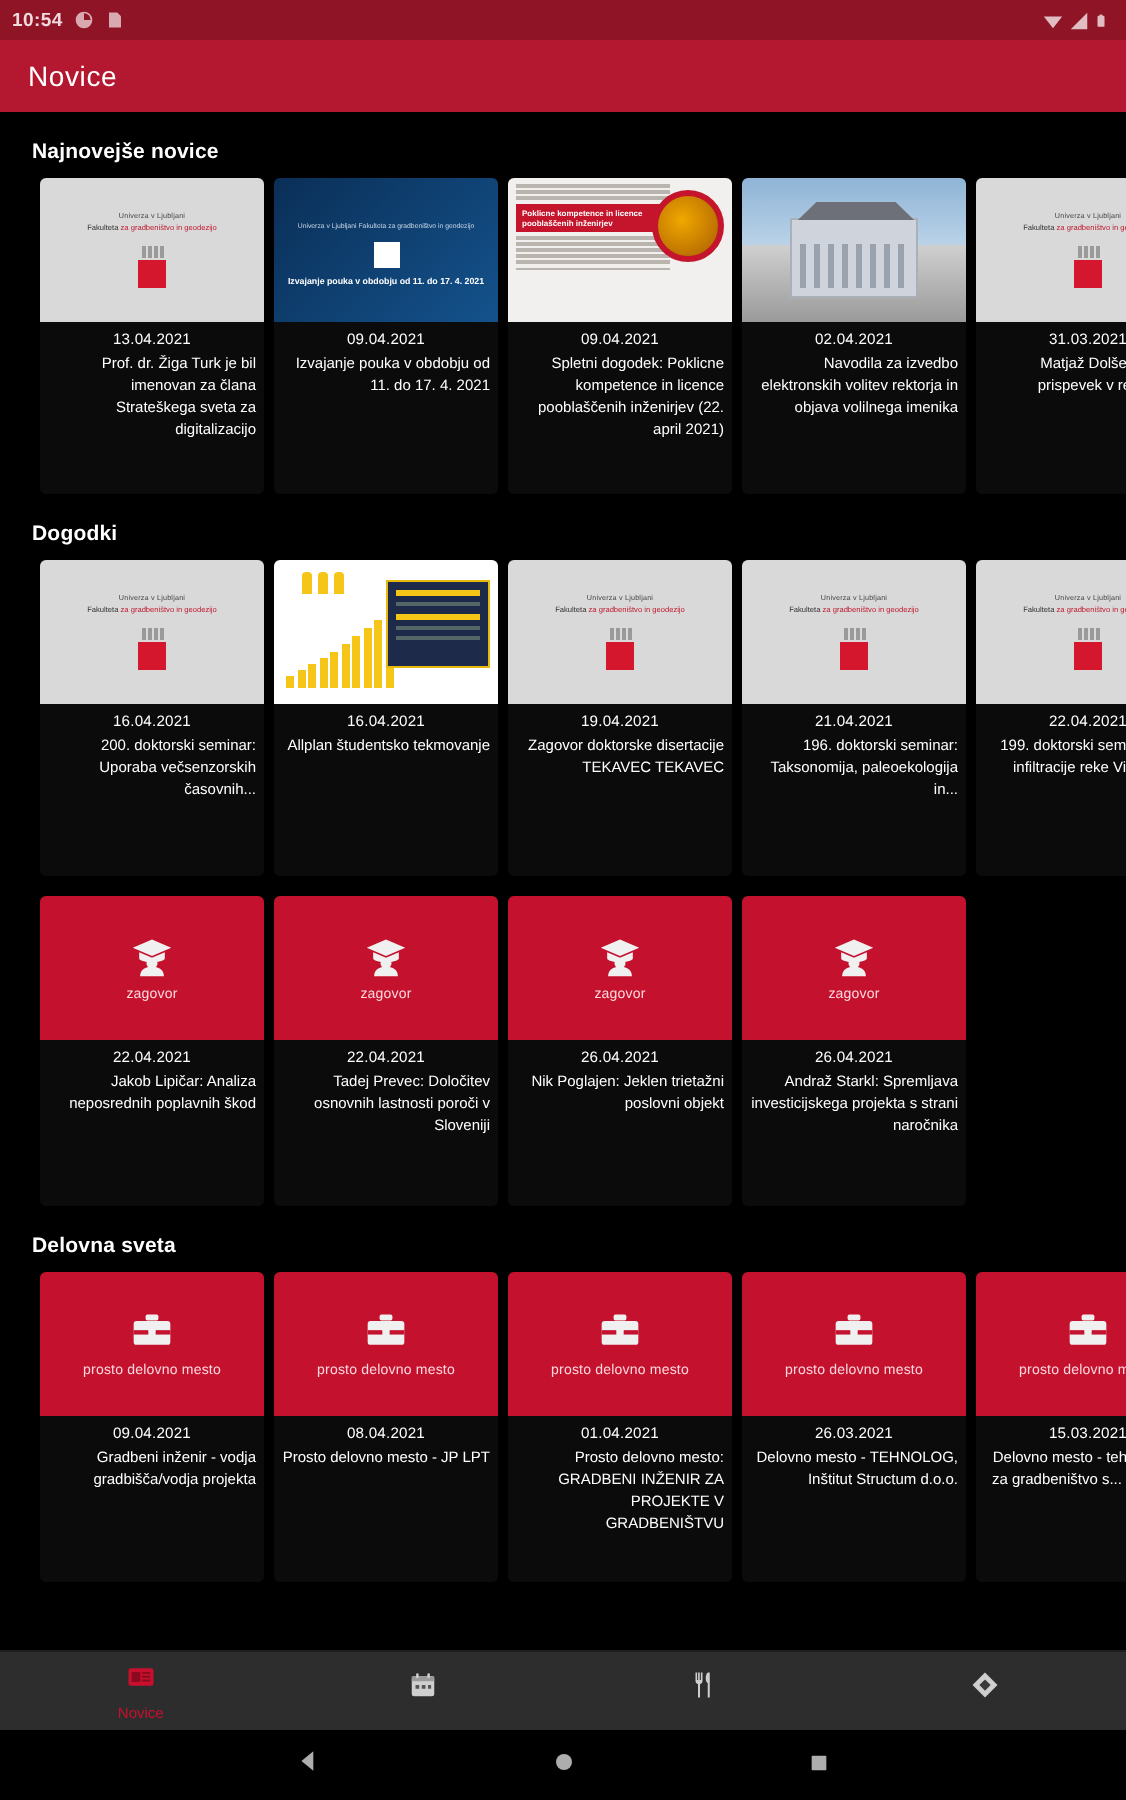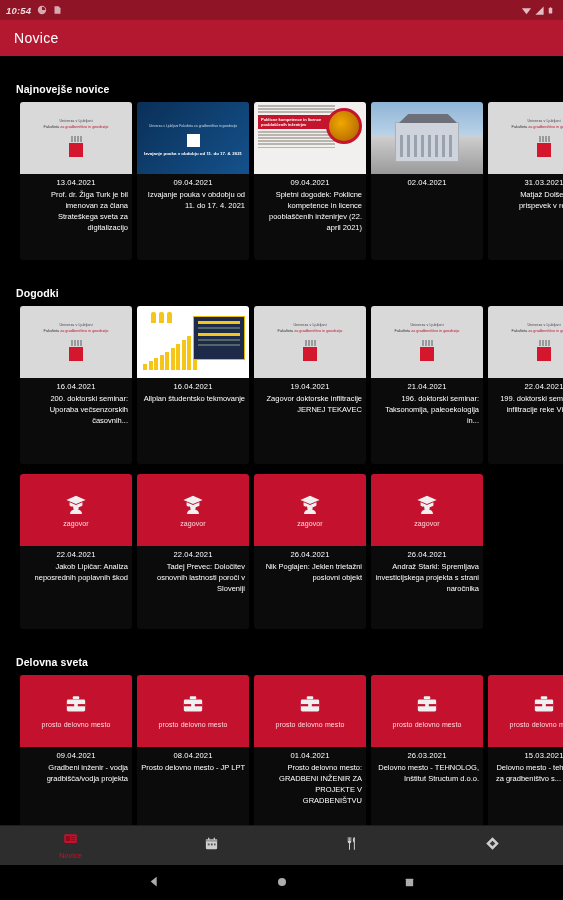--- a/index.html
+++ b/index.html
@@ -6,39 +6,39 @@
   html,body{
     width:563px; height:900px; overflow:hidden;
     background:#000; color:#fff;
     font-family:"Liberation Sans", sans-serif;
   }
   
   .statusbar{
     height:20px; background:#8f1426; display:flex; align-items:center;
     padding:0 6px; font-size:9px; color:#e9c8ce; letter-spacing:.2px;
   }
-  .sb-left{display:flex;align-items:center;gap:6px;font-style:italic;}
+  .sb-left{display:flex;align-items:center;gap:6px;}
   .sb-right{margin-left:auto;display:flex;align-items:center;gap:3px;}
   .sb-time{font-size:9.5px;color:#f0dade;font-weight:bold;}
   .sb-ico{width:10px;height:10px;display:inline-block;opacity:.85;}
   
   .appbar{
     height:36px; background:#b31830; display:flex; align-items:center;
     padding:0 14px;
   }
   .appbar-title{font-size:14px;color:#fff;font-weight:normal;letter-spacing:.3px;}
   
   .content{
     height:calc(900px - 20px - 36px - 40px - 35px);
     background:#000; overflow:hidden; position:relative;
   }
   .section{padding-top:10px;}
   .section-title{
     font-size:10.5px; font-weight:bold; color:#ffffff;
-    padding:4px 0 7px 16px; letter-spacing:.1px;margin-top:13px;
+    padding:4px 0 7px 16px; letter-spacing:.1px;
   }
   .rail{
     display:flex; gap:5px; padding-left:20px; overflow:hidden;
   }
   .card{
     width:112px; flex:0 0 112px;
     background:#0b0b0b; border-radius:3px; overflow:hidden;
     position:relative;
   }
   .card.tall{height:158px;}
@@ -218,20 +218,21 @@
             </div>
           </div>
           <div class="card tall">
             <div class="thumb photo-thumb">
               <div class="bld">
                 <div class="bld-win"></div>
               </div>
             </div>
             <div class="card-body">
               <div class="card-date">02.04.2021</div>
+              <div class="card-title">Navodila za izvedbo elektronskih volitev rektorja in objava volilnega imenika</div>
             </div>
           </div>
           <div class="card tall">
             <div class="thumb logo-thumb">
               <div class="logo-line1">Univerza v Ljubljani</div>
               <div class="logo-line2">Fakulteta <i>za gradbeništvo in geodezijo</i></div>
               <div class="logo-mark">
                 <div class="logo-bars">
                   <span></span>
                   <span></span>
@@ -311,21 +312,21 @@
                   <span></span>
                   <span></span>
                   <span></span>
                   <span></span>
                 </div>
                 <div class="logo-sq"></div>
               </div>
             </div>
             <div class="card-body">
               <div class="card-date">19.04.2021</div>
-              <div class="card-title">Zagovor doktorske infiltracije JERNEJ TEKAVEC</div>
+              <div class="card-title">Zagovor doktorske disertacije TEKAVEC TEKAVEC</div>
             </div>
           </div>
           <div class="card tall">
             <div class="thumb logo-thumb">
               <div class="logo-line1">Univerza v Ljubljani</div>
               <div class="logo-line2">Fakulteta <i>za gradbeništvo in geodezijo</i></div>
               <div class="logo-mark">
                 <div class="logo-bars">
                   <span></span>
                   <span></span>

